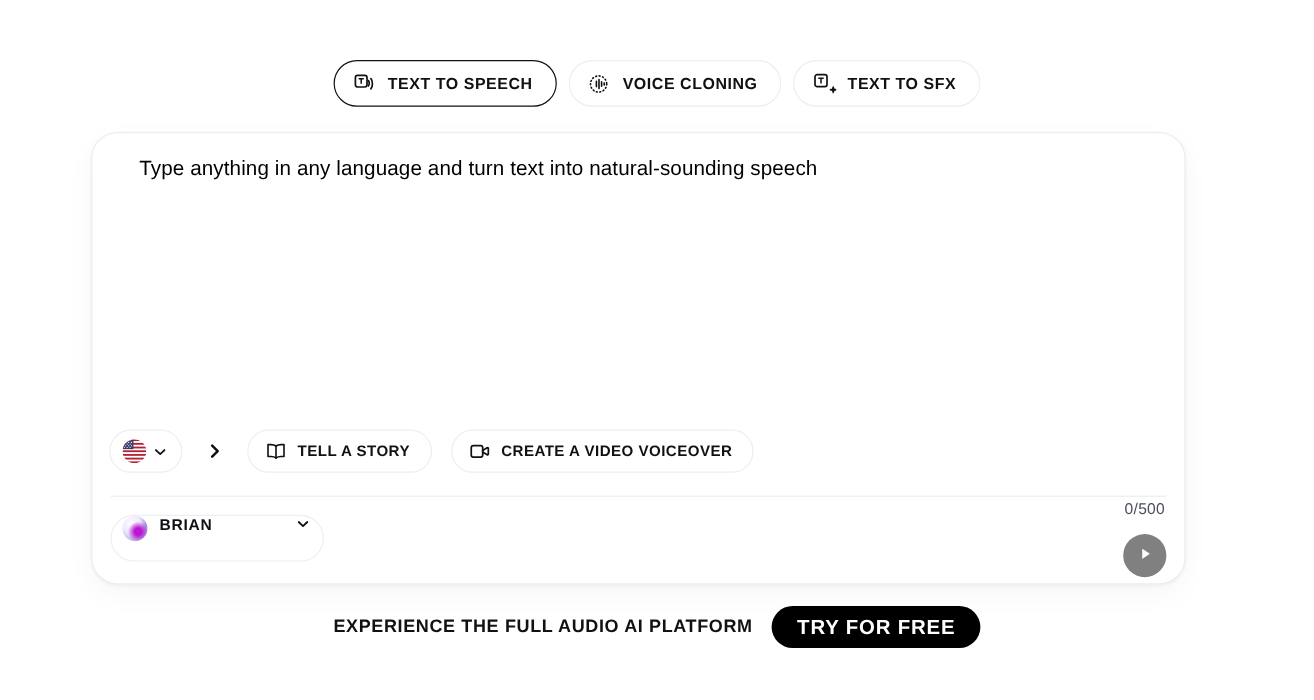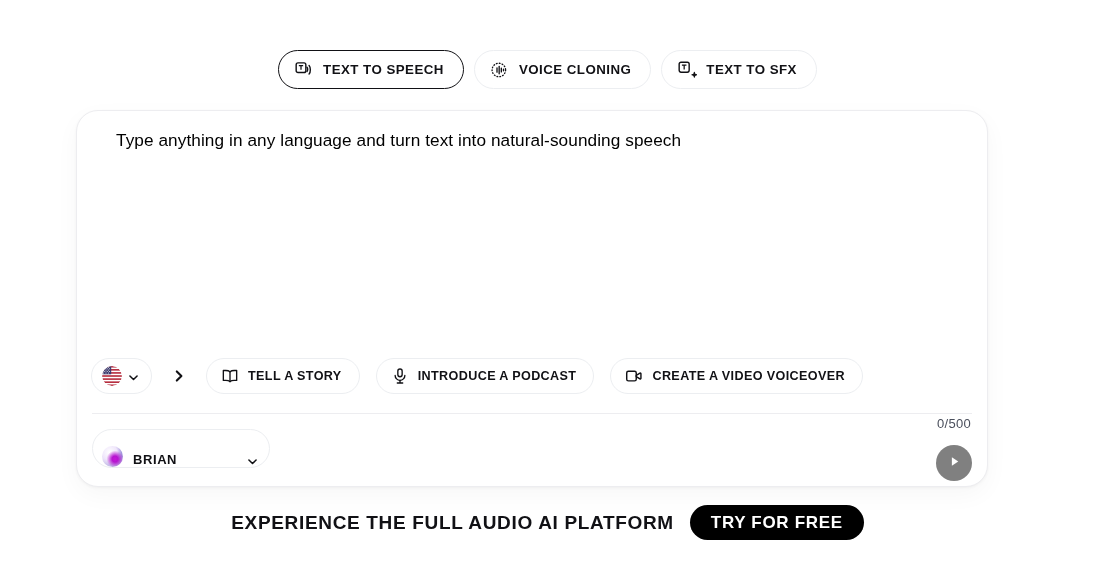--- a/index.html
+++ b/index.html
@@ -136,21 +136,21 @@
   .bottombar {
     position: absolute;
     left: 15px; right: 15px;
     bottom: 9px; height: 58px;
     display: flex;
     align-items: center;
     justify-content: space-between;
   }
   .voice-pill {
     display: flex;
-    align-items: flex-end;
+    align-items: flex-start;
     gap: 10px;
     height: 39px;
     padding: 0 10px 0 9px;
     border-radius: 999px;
     border: 1px solid #eceef1;
     background: #ffffff;
     cursor: pointer;
     min-width: 178px;
   }
   .voice-av {
@@ -197,21 +197,21 @@
   
   .footer {
     position: absolute;
     top: 505px; left: 0; width: 1095px;
     display: flex;
     justify-content: center;
     align-items: center;
     gap: 16px;
   }
   .footer-text {
-    font-size: 19px;
+    font-size: 15px;
     font-weight: 700;
     letter-spacing: 0.035em;
     color: #111115;
     text-transform: uppercase;
   }
   .cta {
     height: 35px;
     padding: 0 21px;
     border-radius: 999px;
     background: #000000;
@@ -331,30 +331,20 @@
         <span class="ico">
           <svg viewBox="0 0 20 20" width="18" height="18" fill="none" stroke="#111115" stroke-width="1.5" stroke-linecap="round" stroke-linejoin="round">
             <path d="M10 5.2c-1.3-1-2.8-1.3-4.6-1.3H2.6v11h2.8c1.8 0 3.3.3 4.6 1.3"></path>
             <path d="M10 5.2c1.3-1 2.8-1.3 4.6-1.3h2.8v11h-2.8c-1.8 0-3.3.3-4.6 1.3"></path>
             <path d="M10 5.2v11"></path>
           </svg>
         </span>
         <span class="chip-label">TELL A STORY</span>
       </div>
 
-      <div class="chip">
-        <span class="ico">
-          <svg viewBox="0 0 20 20" width="18" height="18" fill="none" stroke="#111115" stroke-width="1.5" stroke-linecap="round" stroke-linejoin="round">
-            <rect x="7.6" y="2.2" width="4.8" height="8.6" rx="2.4"></rect>
-            <path d="M4.6 9.4a5.4 5.4 0 0010.8 0"></path>
-            <path d="M10 14.8v3M7 17.8h6"></path>
-          </svg>
-        </span>
-        <span class="chip-label">INTRODUCE A PODCAST</span>
-      </div>
 
       <div class="chip">
         <span class="ico">
           <svg viewBox="0 0 20 20" width="18" height="18" fill="none" stroke="#111115" stroke-width="1.6" stroke-linecap="round" stroke-linejoin="round">
             <rect x="1.9" y="4.8" width="10.6" height="10.6" rx="1.9"></rect>
             <path d="M12.5 9.3l4.1-2.5c.5-.3 1.1.05 1.1.6v5.2c0 .55-.6.9-1.1.6l-4.1-2.5z"></path>
           </svg>
         </span>
         <span class="chip-label">CREATE A VIDEO VOICEOVER</span>
       </div>

